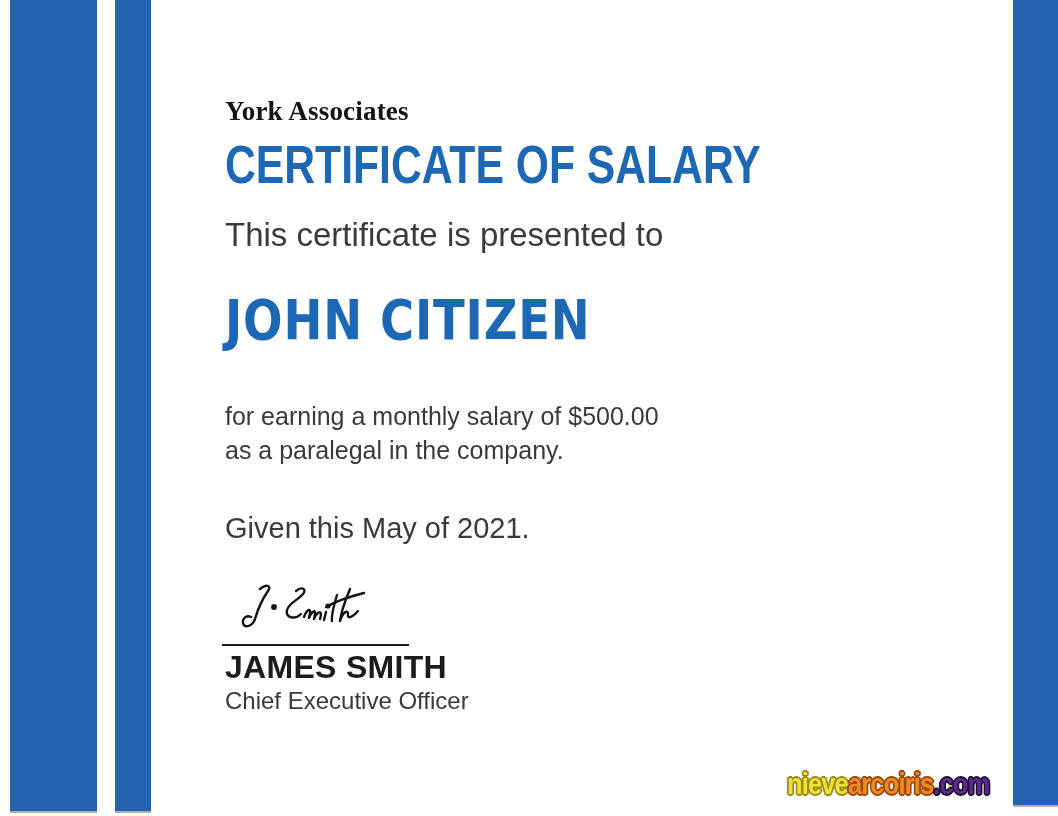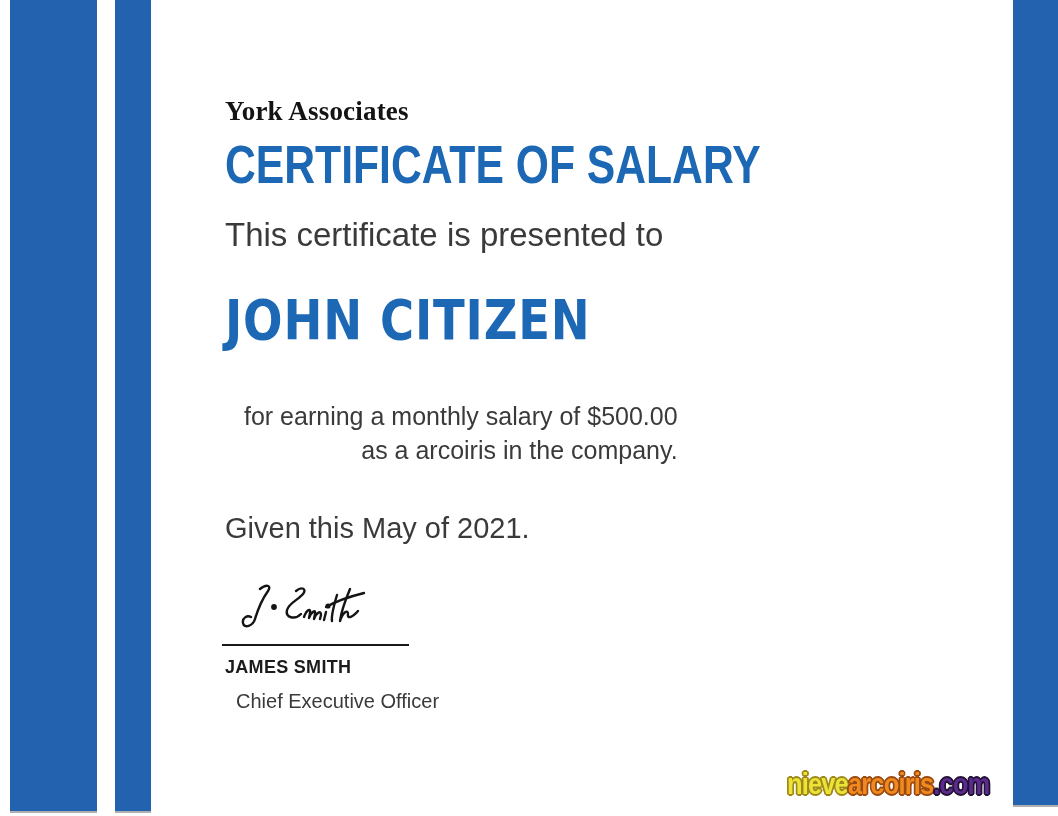--- a/index.html
+++ b/index.html
@@ -2,21 +2,20 @@
 <html style="--bar: #2362af; --heading: #1d68b5; --text: #3a3a3a;"><head>
 <meta charset="utf-8">
 <style>
   html,body{margin:0;padding:0;background:#fff;}
   .page{
     position:relative;
     width:1058px;height:816px;
     background:#ffffff;
     overflow:hidden;
     font-family:"Liberation Sans",sans-serif;
-    text-align:right;
   }
   
   .bar{
     position:absolute;top:0;
     background:var(--bar,#2362af);
     box-shadow:0 2px 0 rgba(80,80,80,.45);
   }
   .bar-left-wide{left:10px;width:87px;height:811px;}
   .bar-left-narrow{left:115px;width:36px;height:811px;}
   .bar-right{left:1013px;width:45px;height:805px;}
@@ -43,42 +42,42 @@
   .recipient{
     top:292px;
     font-family:"DejaVu Sans",sans-serif;
     font-weight:700;font-size:56px;line-height:56px;
     color:var(--heading,#1d68b5);
     transform:scaleX(.83);transform-origin:left top;
     letter-spacing:1px;
   }
   .body-text{
     top:399px;
-    font-size:25px;line-height:34px;color:var(--text,#3a3a3a);margin-left:19px;
+    font-size:25px;line-height:34px;color:var(--text,#3a3a3a);
   }
   .date-line{
     top:511px;
     font-size:29px;line-height:34px;color:var(--text,#3a3a3a);
   }
   .signature{
     position:absolute;left:234px;top:583px;width:135px;height:52px;
   }
   .signature path,.signature circle{stroke:#141414;}
   .sig-line{
     position:absolute;left:222px;top:644px;width:187px;height:0;
     border-top:2px solid #191919;
   }
   .signer-name{
     top:652px;
-    font-weight:700;font-size:18px;line-height:30px;color:#1c1c1c;
+    font-weight:700;font-size:32px;line-height:30px;color:#1c1c1c;
     letter-spacing:.3px;
   }
   .signer-title{
     top:686px;
-    font-size:20px;line-height:30px;color:var(--text,#3a3a3a);margin-left:11px;
+    font-size:24px;line-height:30px;color:var(--text,#3a3a3a);
   }
 
   
   .watermark{
     position:absolute;left:787px;top:767px;
     font-weight:700;font-size:30px;line-height:34px;
     letter-spacing:-1px;white-space:nowrap;
     transform:scaleX(.85);transform-origin:left top;
   }
   .wm-1{
@@ -106,21 +105,21 @@
   <div class="bar bar-left-narrow"></div>
   <div class="bar bar-right"></div>
 
   <div class="abs company">York Associates</div>
   <div class="abs cert-title">CERTIFICATE OF SALARY</div>
   <div class="abs intro">This certificate is presented to</div>
   <div class="abs recipient">JOHN CITIZEN</div>
 
   <div class="abs body-text">
     <div>for earning a monthly salary of $500.00</div>
-    <div>as a arcoiris in the company.</div>
+    <div>as a paralegal in the company.</div>
   </div>
 
   <div class="abs date-line">Given this May of 2021.</div>
 
   <svg class="signature" viewBox="0 0 135 52" fill="none" stroke-width="2.4" stroke-linecap="round" stroke-linejoin="round">
     <path d="M26,6 C32,1 38,2 34,8 C29,15 24,26 21,36 C19,43 10,46 9,40 C8,35 13,32 17,34"></path>
     <circle cx="40" cy="24" r="1.7" fill="#141414" stroke="none"></circle>
     <path d="M62,8 C68,3 73,6 69,11 C64,17 55,20 53,27 C51,35 61,37 67,31"></path>
     <path d="M70,34 C73,26 77,25 76,30 L75,35 C78,28 82,26 81,31 L80,36 C83,29 87,27 87,32 L86,36"></path>
     <path d="M92,29 L90,37"></path>

